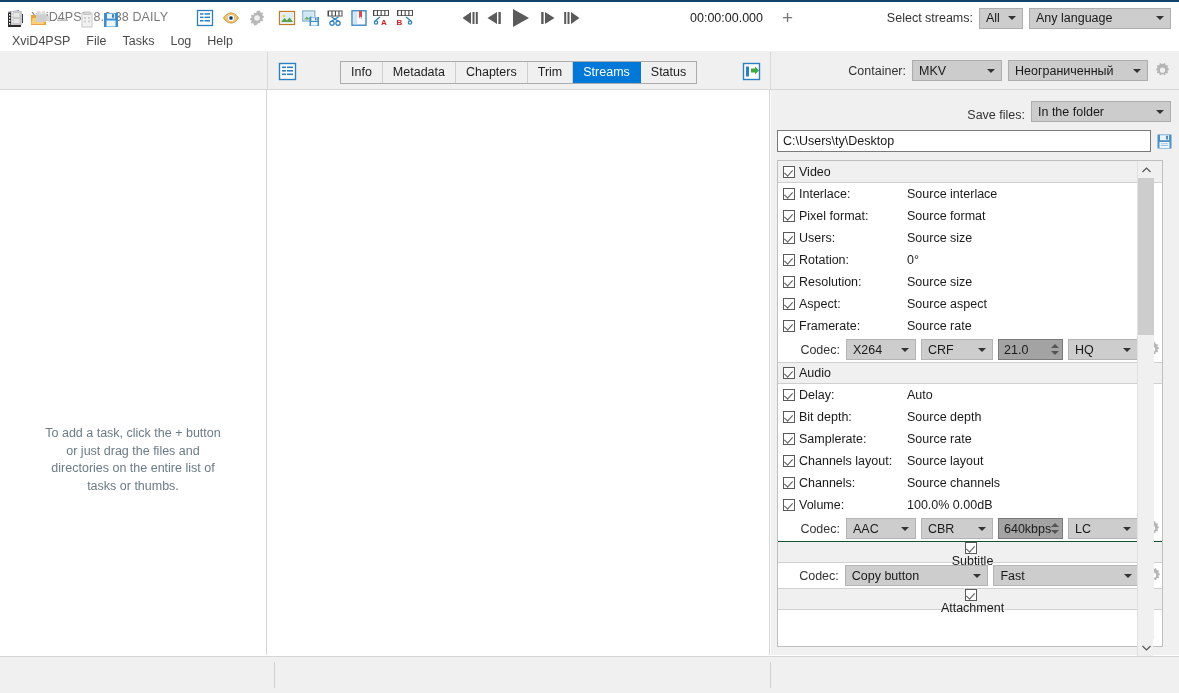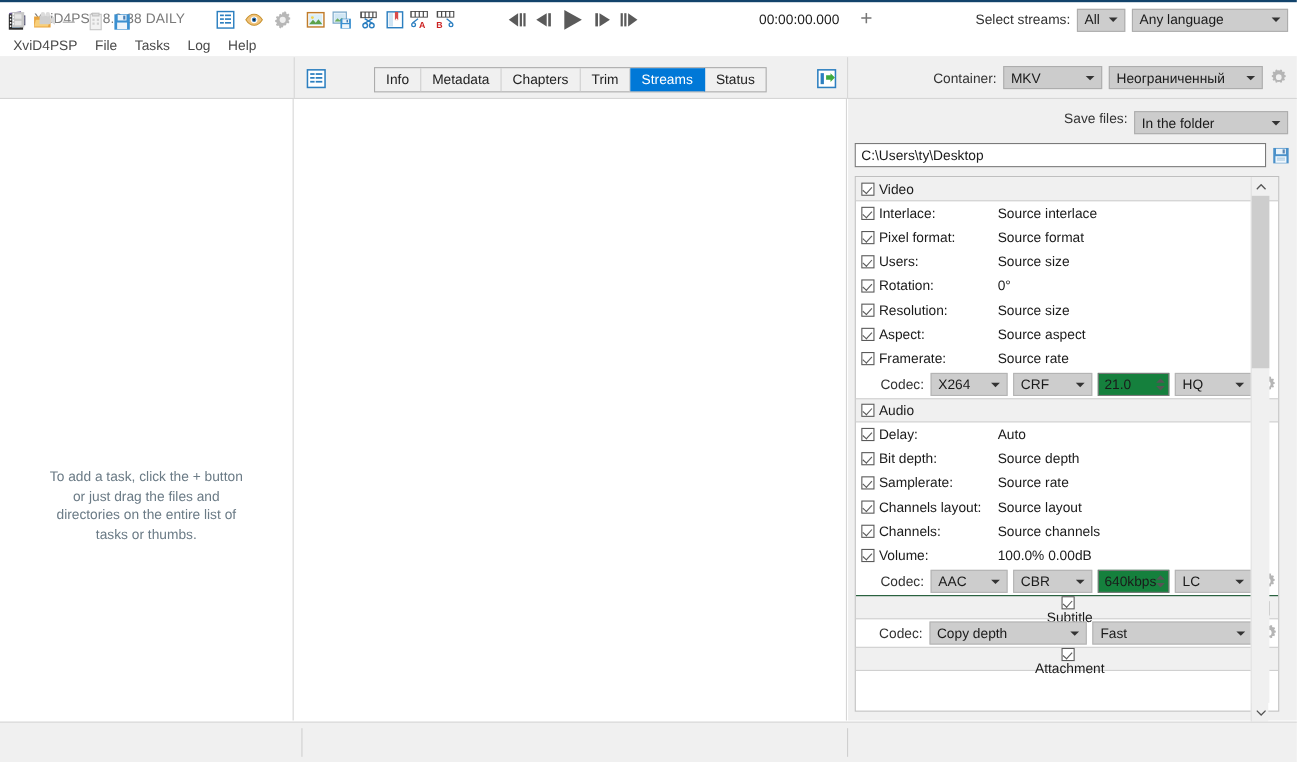--- a/index.html
+++ b/index.html
@@ -92,21 +92,21 @@
     position:absolute; right:6px; top:50%; margin-top:-2px;
     width:0;height:0;border-left:4px solid transparent;border-right:4px solid transparent;
     border-top:4px solid #333;
   }
   .combo.flat { background:#cdcdcd; border-color:#b4b4b4; }
   .txtbox {
     background:#ffffff; border:1px solid #7a7a7a; height:22px; box-sizing:border-box;
     display:flex; align-items:center; padding-left:5px; font-size:12.5px; color:#1a1a1a;
   }
   .spin {
-    background:#15803d; border:1px solid #7a7a7a; height:21px; box-sizing:border-box;
+    background:#a3a3a3; border:1px solid #7a7a7a; height:21px; box-sizing:border-box;
     display:flex; align-items:center; position:relative; padding-left:5px; padding-right:16px;
     font-size:12.5px; color:#1a1a1a;
   }
   .spin .up, .spin .dn {
     position:absolute; right:3px; width:0;height:0;
     border-left:4px solid transparent;border-right:4px solid transparent;
   }
   .spin .up { top:4px; border-bottom:4px solid #555; }
   .spin .dn { bottom:4px; border-top:4px solid #555; }
 
@@ -127,21 +127,21 @@
     position:absolute; left:268px; top:90px; width:502px; height:565px;
     background:#ffffff; border-right:1px solid #d6d6d6; box-sizing:border-box;
   }
 
   
   .settings {
     position:absolute; left:771px; top:90px; width:408px; height:565px;
     background:#f0f0f0; box-sizing:border-box;
   }
   .save-row {
-    position:absolute; right:8px; top:11px; display:flex; align-items:flex-start; gap:6px;
+    position:absolute; right:8px; top:11px; display:flex; align-items:flex-end; gap:6px;
   }
   .path-row { position:absolute; left:6px; top:40px; width:396px; display:flex; align-items:center; gap:5px; }
 
   .stream-list {
     position:absolute; left:6px; top:70px; width:386px; height:487px;
     background:#ffffff; border:1px solid #bfbfbf; box-sizing:border-box; overflow:hidden;
   }
   .scroll-col {
     position:absolute; left:1137px; top:161px; width:16px; height:495px;
     background:#f0f0f0; border-left:1px solid #e0e0e0; box-sizing:border-box;
@@ -671,21 +671,21 @@
             <text x="4" y="8.6" font-size="5" font-family="Liberation Sans, sans-serif" fill="#3a3a3a">ABC</text>
             <rect x="3" y="10.5" width="12" height="0.9" fill="#8a8a8a"></rect>
             <rect x="3" y="12.2" width="8" height="0.9" fill="#8a8a8a"></rect>
           </svg>
         </span>
       </div>
 
       <div class="row codec" style="padding-left:0;">
         <span class="lbl" style="width:62px; text-align:right; padding-right:6px;">Codec:</span>
         <div class="combo flat" style="width:146px;">
-          <span>Copy depth</span>
+          <span>Copy button</span>
           <span class="arrow"></span>
         </div>
         <div class="combo flat" style="width:148px; margin-left:5px;">
           <span>Fast</span>
           <span class="arrow"></span>
         </div>
         <span class="gear" style="margin-left:6px;">
           <svg width="17" height="17" viewBox="0 0 17 17">
               <path d="M8.5 1.8l1.1.3.5-1 1.5.6-.2 1.1.9.7 1-.5.9 1.3-.8.8.3 1.1 1.1.2v1.6l-1.1.2-.3 1.1.8.8-.9 1.3-1-.5-.9.7.2 1.1-1.5.6-.5-1-1.1.3-1.1-.3-.5 1-1.5-.6.2-1.1-.9-.7-1 .5-.9-1.3.8-.8-.3-1.1-1.1-.2V6.4l1.1-.2.3-1.1-.8-.8.9-1.3 1 .5.9-.7-.2-1.1 1.5-.6.5 1z" fill="#b5b5b5"></path>
               <circle cx="8.5" cy="8.2" r="2.6" fill="#fff"></circle>

